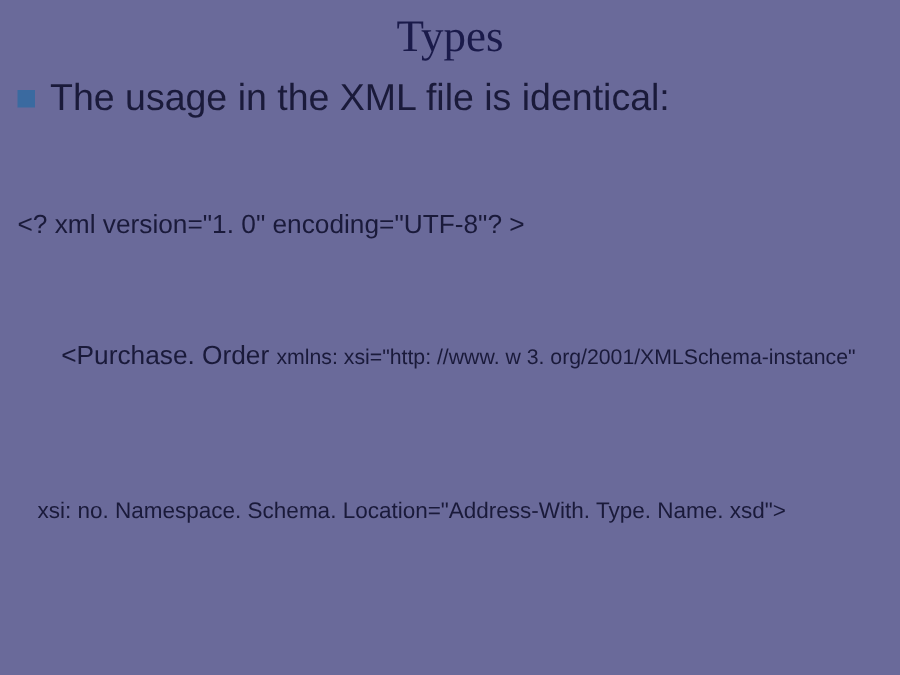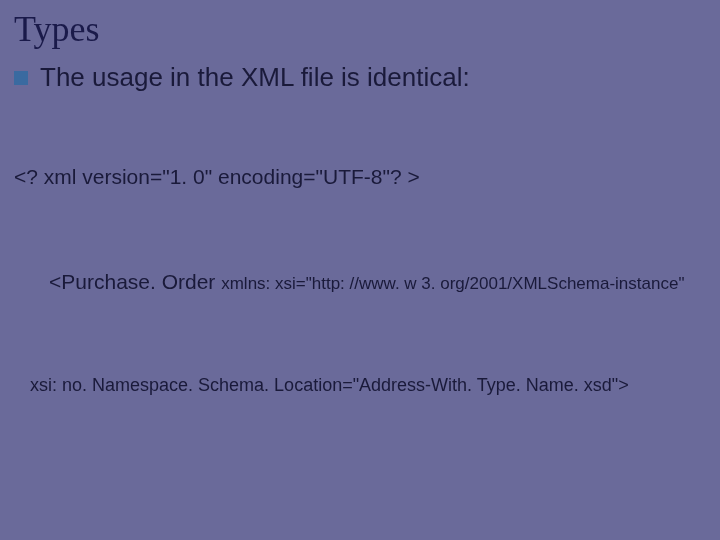--- a/index.html
+++ b/index.html
@@ -12,50 +12,51 @@
     color: #1a1a3a;
     overflow: hidden;
   }
   .slide {
     width: 720px;
     height: 540px;
     box-sizing: border-box;
     padding: 8px 14px 14px 14px;
   }
   .title {
+    text-align: center;
     font-family: "Times New Roman", Times, serif;
     font-size: 36px;
     color: #1a1a4a;
     margin: 0 0 12px 0;
     font-weight: normal;
   }
   .bullet-row {
     display: flex;
     align-items: center;
     gap: 12px;
     margin-bottom: 18px;
   }
   .bullet-square {
     width: 14px;
     height: 14px;
     background: #3a6aa0;
     flex-shrink: 0;
   }
   .bullet-text {
-    font-size: 26px;
+    font-size: 30px;
     color: #1a1a3a;
   }
   .code-block {
     font-size: 21px;
     line-height: 1.25;
     color: #1a1a3a;
     margin-left: 0;
     white-space: pre-wrap;
   }
-  .indent1 { padding-left: 16px; }
+  .indent1 { padding-left: 16px; margin-top: 20px; }
   .indent2 { padding-left: 55px; }
   .xmlns-attr { font-size: 17px; }
   .loc-attr { font-size: 18px; }
 </style>
 </head>
 <body>
 
 <div class="slide">
   <h1 class="title">Types</h1>
 

